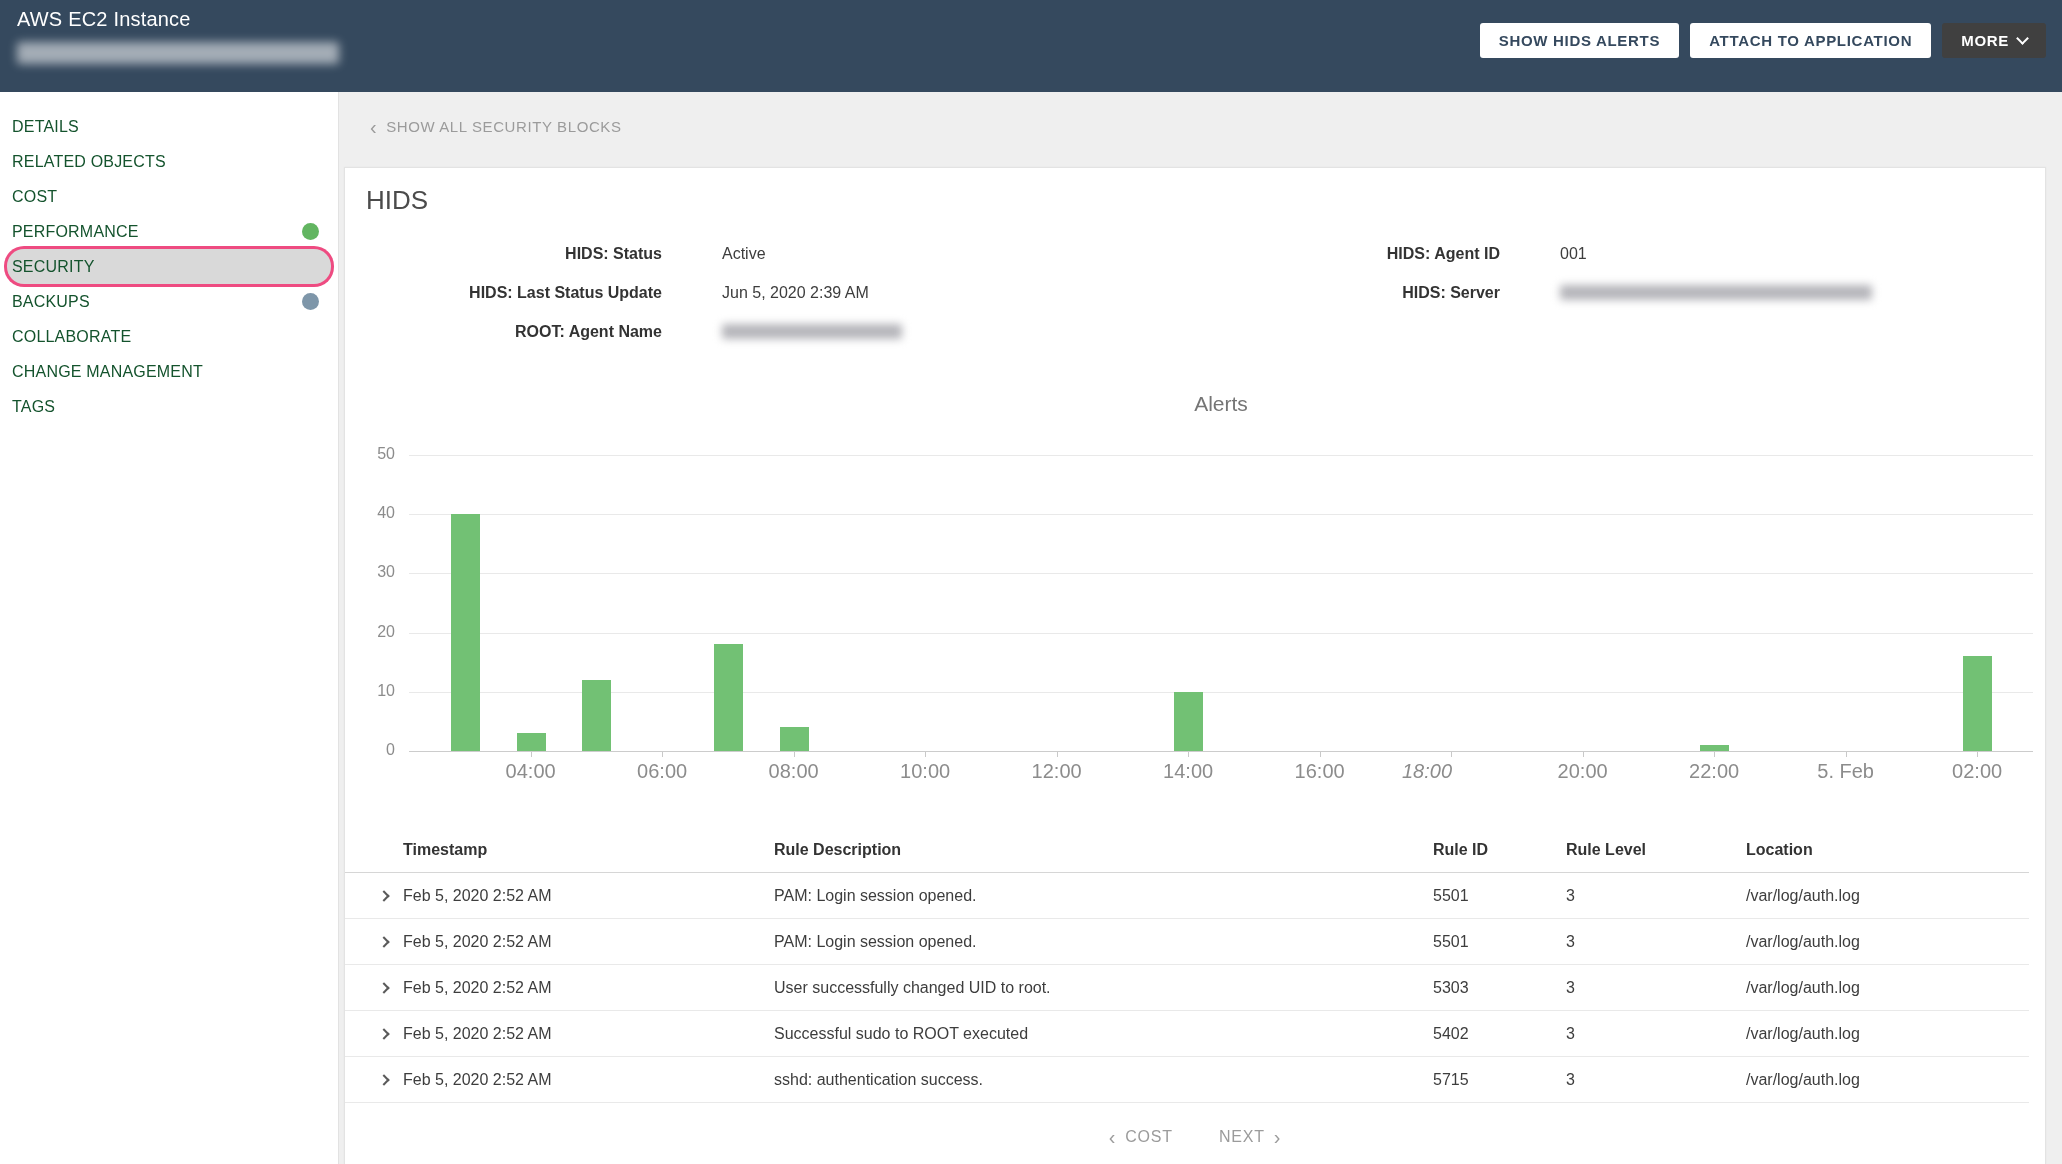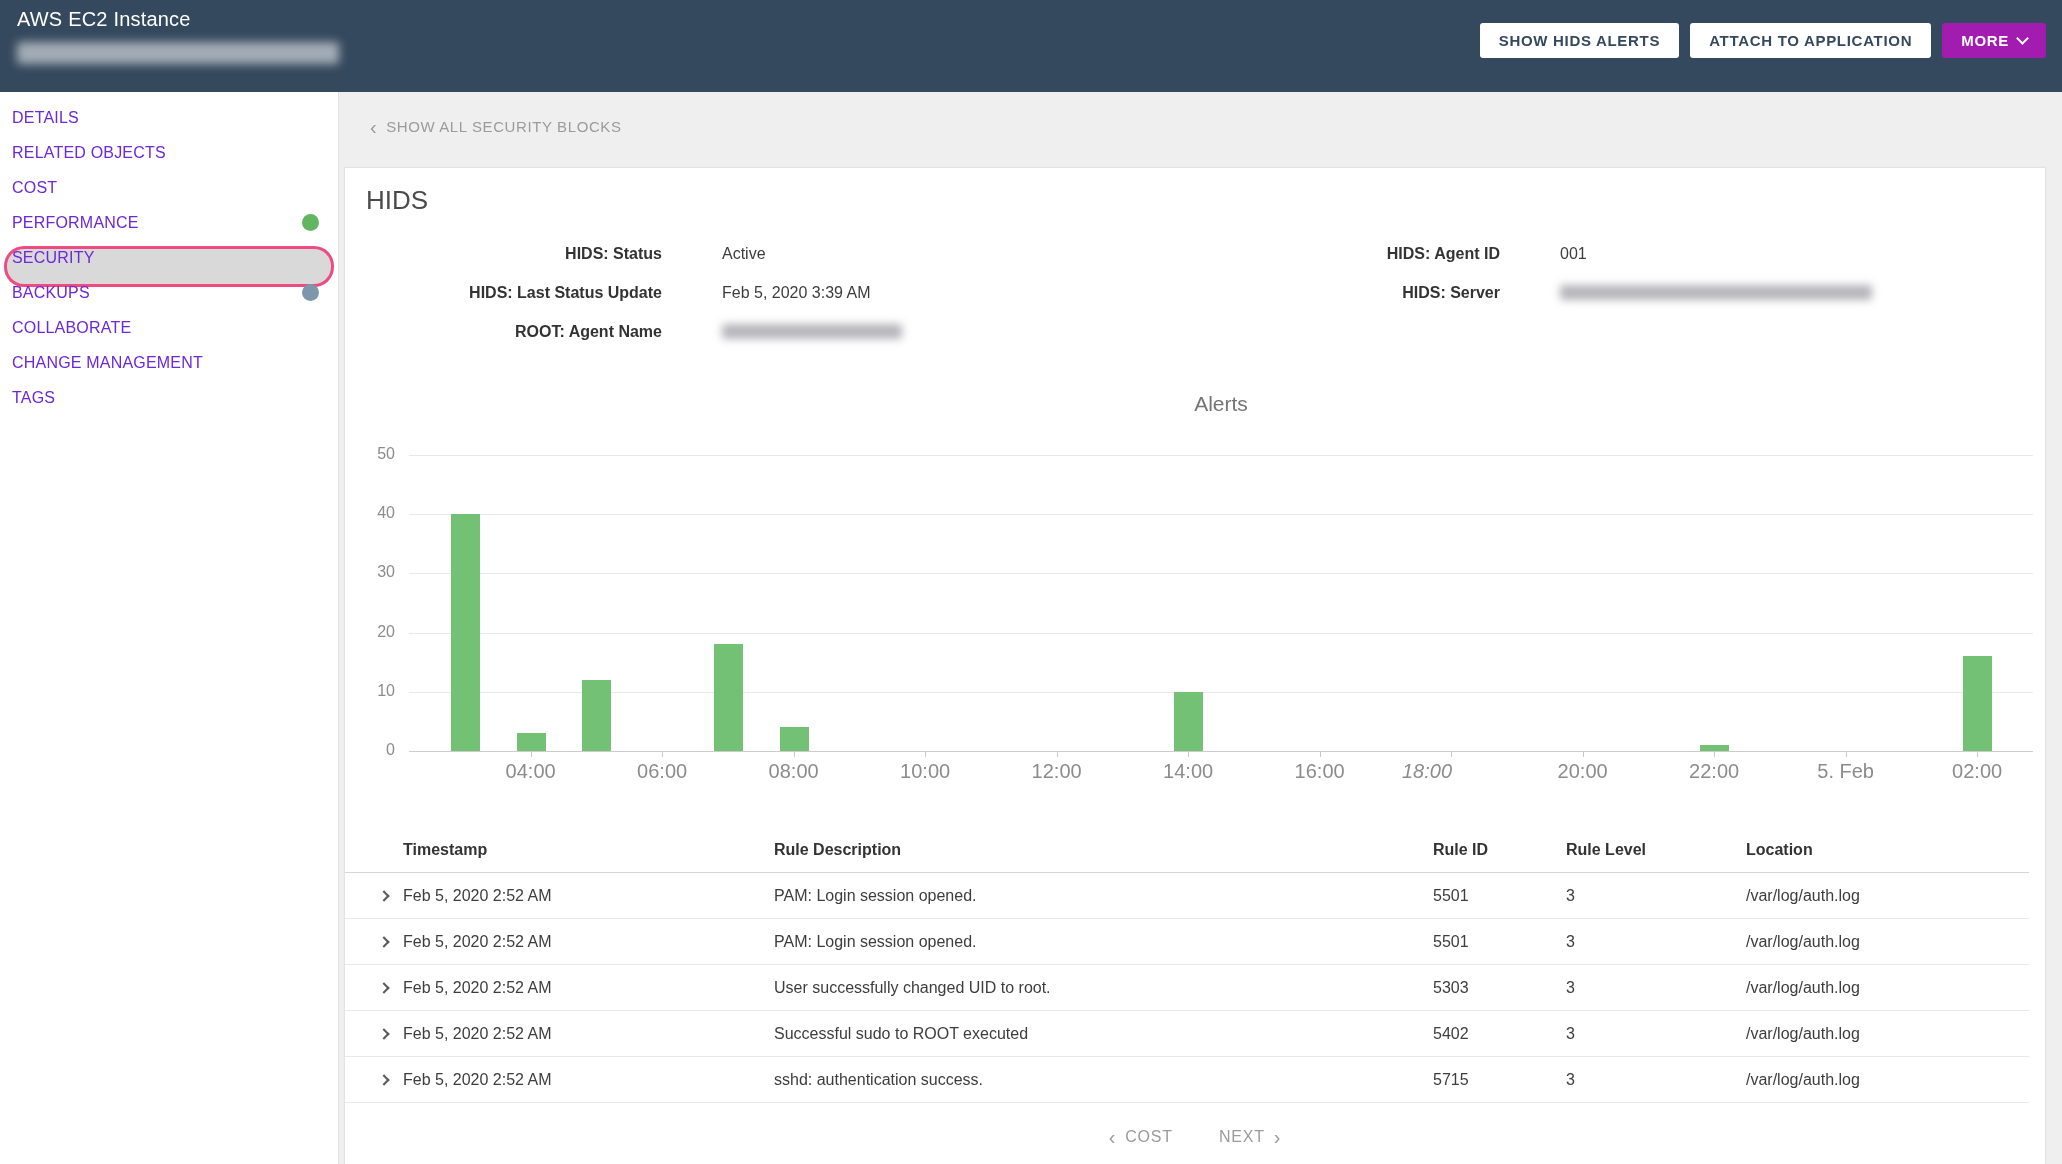--- a/index.html
+++ b/index.html
@@ -16,28 +16,28 @@
   .app-header { position: absolute; top: 0; left: 0; right: 0; height: 92px; background: #35495e; }
   .app-title { position: absolute; left: 17px; top: 8px; color: #ffffff; font-size: 20px; font-weight: normal; letter-spacing: .2px; }
   .subtitle-redact { position: absolute; left: 17px; top: 42px; width: 322px; height: 22px; background: rgba(255,255,255,.55); filter: blur(5px); border-radius: 3px; }
   .header-actions { position: absolute; right: 16px; top: 23px; display: flex; gap: 11px; }
   .btn {
     height: 35px; padding: 0 19px; font-size: 15px; letter-spacing: .7px;
     background: #ffffff; color: #35495e; border: none; border-radius: 3px;
     font-family: "Liberation Sans", sans-serif; font-weight: bold;
     display: flex; align-items: center; gap: 9px; cursor: pointer;
   }
-  .btn.primary { background: #a21caf; color: #fff; }
+  .btn.primary { background: #404040; color: #fff; }
   .chev-down { width: 9px; height: 9px; border-right: 2px solid #fff; border-bottom: 2px solid #fff; transform: rotate(45deg); margin-top: -5px; }
 
   
   .sidebar { position: absolute; top: 92px; left: 0; bottom: 0; width: 339px; background: #ffffff; border-right: 1px solid #e2e2e2; padding-top: 17px; }
   .side-item {
-    height: 35px; display: flex; justify-content: space-between;
-    padding: 0 19px 0 12px; font-size: 16px; color: #6d28d9; letter-spacing: .2px; cursor: pointer;
+    height: 35px; display: flex; align-items: center; justify-content: space-between;
+    padding: 0 19px 0 12px; font-size: 16px; color: #14532d; letter-spacing: .2px; cursor: pointer;
   }
   .side-item .dot { width: 17px; height: 17px; border-radius: 50%; flex: 0 0 auto; }
   .side-item.active {
     background: #d9d9d9; border-radius: 17px; margin: 0 7px; padding-left: 5px;
     box-shadow: 0 0 0 3px #ee4b81;
   }
 
   
   .main { position: absolute; left: 339px; top: 92px; right: 0; bottom: 0; }
   .back-link { position: absolute; left: 31px; top: 26px; font-size: 15px; color: #9b9b9b; letter-spacing: .6px; cursor: pointer; display: flex; align-items: center; gap: 9px; }
@@ -147,21 +147,21 @@
   <section class="card">
     <h2 class="card-title">HIDS</h2>
 
     <div class="fields-left">
         <div class="field-row">
           <span class="f-label">HIDS: Status</span>
           <span class="f-value">Active</span>
         </div>
         <div class="field-row">
           <span class="f-label">HIDS: Last Status Update</span>
-          <span class="f-value">Feb 5, 2020 3:39 AM</span>
+          <span class="f-value">Jun 5, 2020 2:39 AM</span>
         </div>
         <div class="field-row">
           <span class="f-label">ROOT: Agent Name</span>
           <span class="redact" style="width: 180px;"></span>
         </div>
       </div>
     <div class="fields-right">
         <div class="field-row">
           <span class="f-label">HIDS: Agent ID</span>
           <span class="f-value">001</span>

